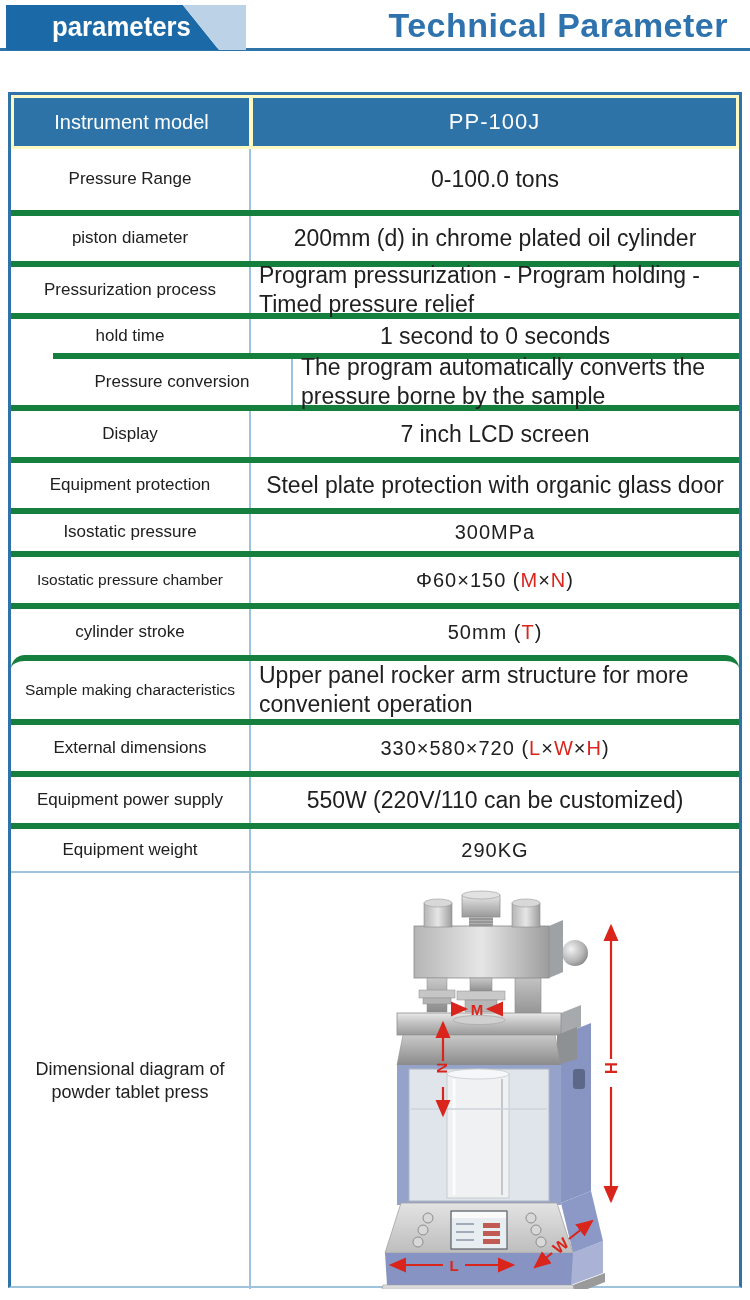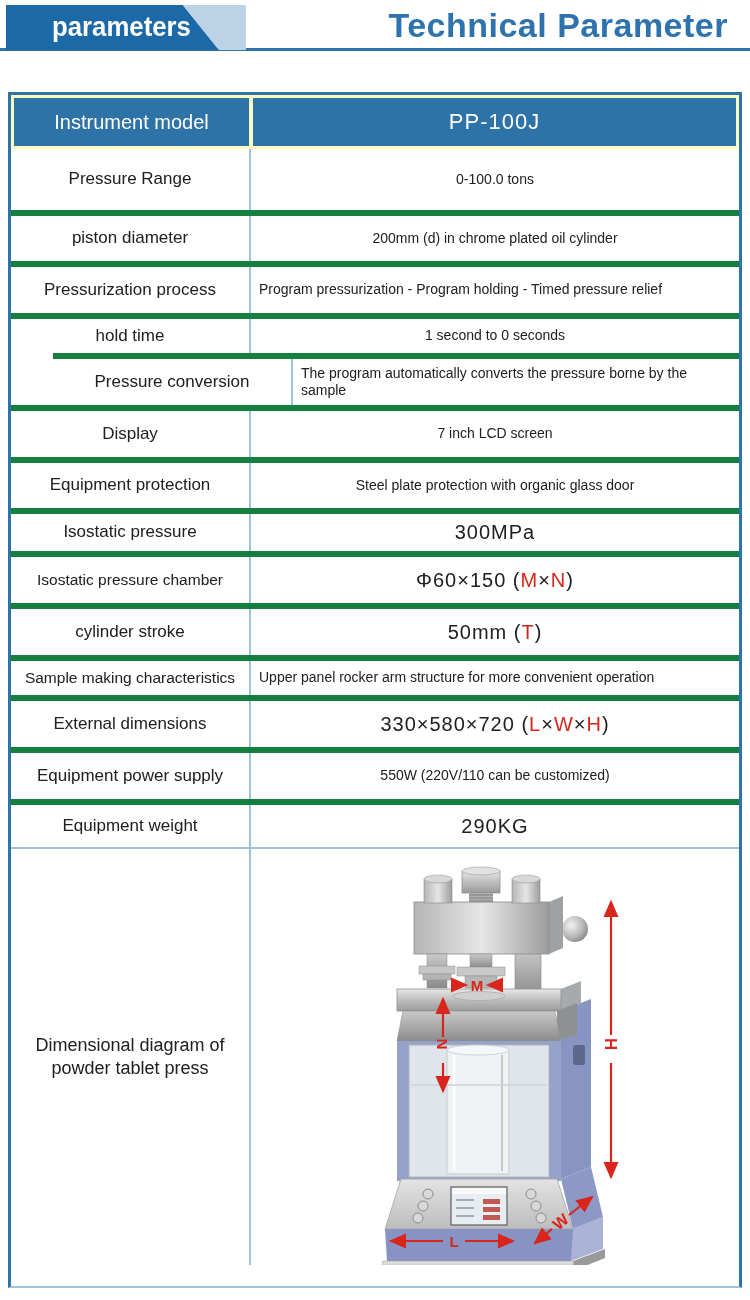--- a/index.html
+++ b/index.html
@@ -36,21 +36,21 @@
     background:#2d73a8;color:#ffffff;display:flex;align-items:center;justify-content:center;
     box-sizing:border-box;
   }
   .t-header .hcell.label{width:235px;font-size:20px;}
   .t-header .hcell.value{flex:1;font-size:22px;letter-spacing:1px;}
   .t-row{display:flex;box-sizing:border-box;border-top:6px solid #15803d;}
   .t-row:first-child{border-top:none;}
   .cell{box-sizing:border-box;display:flex;align-items:center;justify-content:center;text-align:center;}
   .cell.label{width:240px;border-right:2px solid #9fc2dd;font-size:17px;padding:2px 4px;line-height:1.2;}
   .cell.label.small{font-size:15.5px;}
-  .cell.value{flex:1;font-size:14px;padding:2px 10px;line-height:1.25;}
+  .cell.value{flex:1;font-size:23px;padding:2px 10px;line-height:1.25;}
   .cell.value.left{justify-content:flex-start;text-align:left;padding-left:8px;}
   .cell.value.big{font-size:20px;letter-spacing:1px;}
   .red{color:#d9251c;}
   
   .diagram-row{display:flex;box-sizing:border-box;border-top:2px solid #9fc2dd;height:418px;}
   .diagram-row .cell.label{font-size:18px;line-height:1.3;padding:0 8px;}
   .diagram-cell{flex:1;position:relative;}
   .diagram-cell svg{position:absolute;left:0;top:0;}
 </style>
 </head>
@@ -130,21 +130,21 @@
         </div>
       </div>
       <div class="t-row" style="height: 52px;">
         <div class="cell label">cylinder stroke</div>
         <div class="cell value big">
           <span>50mm (</span>
           <span class="red">T</span>
           <span>)</span>
         </div>
       </div>
-      <div class="t-row" style="height: 40px;">
+      <div class="t-row" style="height: 64px; border-radius: 14px;">
         <div class="cell label small">Sample making characteristics</div>
         <div class="cell value left">
           <span>Upper panel rocker arm structure for more convenient operation</span>
         </div>
       </div>
       <div class="t-row" style="height: 52px;">
         <div class="cell label">External dimensions</div>
         <div class="cell value big">
           <span>330×580×720 (</span>
           <span class="red">L</span>

